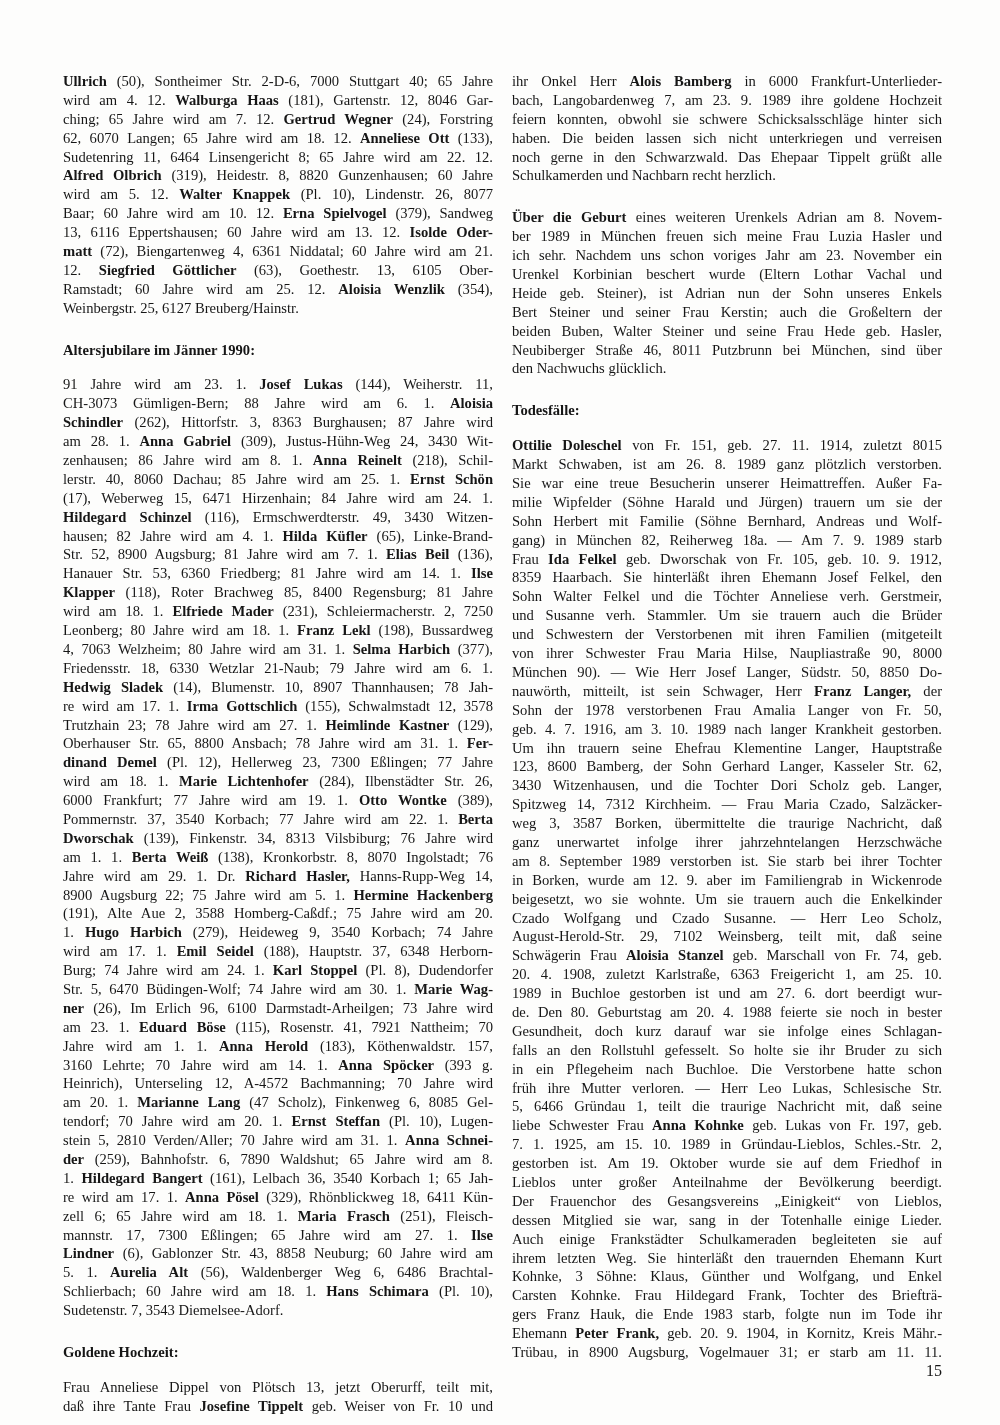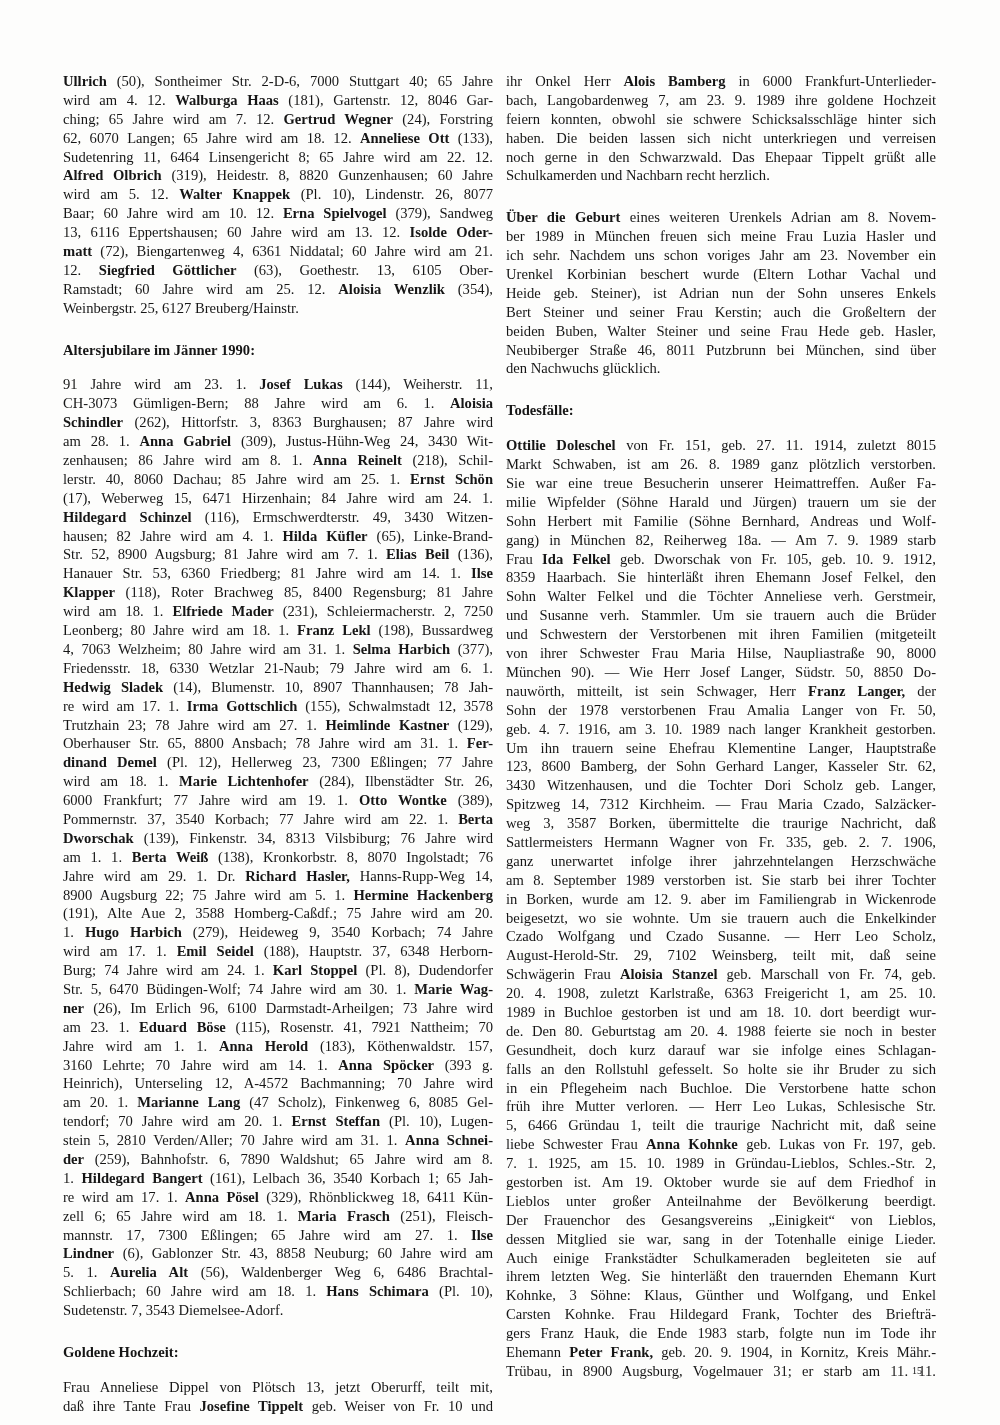--- a/index.html
+++ b/index.html
@@ -15,21 +15,21 @@
     background: #fdfdfc;
     font-family: "Liberation Serif", "DejaVu Serif", serif;
     color: #161616;
     overflow: hidden;
   }
   .columns {
     position: absolute;
     left: 63px;
     top: 72px;
     display: flex;
-    gap: 13px;
+    gap: 19px;
   }
   .column {
     width: 430px;
   }
   .block + .block { margin-top: 23px; }
   .block.heading + .block { margin-top: 16px; }
   .line {
     font-size: 14.6px;
     line-height: 18.9px;
     height: 18.9px;
@@ -40,22 +40,22 @@
   }
   .line.no-just { text-align-last: left; }
   .line b { font-weight: bold; }
   .block.heading .line {
     text-align-last: left;
     font-weight: bold;
   }
   .page-number {
     position: absolute;
     top: 1362px;
-    right: 78px;
-    font-size: 10px;
+    right: 58px;
+    font-size: 16px;
     line-height: 18.9px;
   }
 </style>
 </head>
 <body>
 
 <div class="page" style="background: rgb(253, 253, 252); color: rgb(22, 22, 22);">
   <div class="columns">
     <div class="column">
         <div class="block paragraph">
@@ -174,30 +174,29 @@
           <div class="line"><span>von ihrer Schwester Frau Maria Hilse, Naupliastraße 90, 8000</span></div>
           <div class="line"><span>München 90). — Wie Herr Josef Langer, Südstr. 50, 8850 Do-</span></div>
           <div class="line"><span>nauwörth, mitteilt, ist sein Schwager, Herr </span><b>Franz Langer,</b><span> der</span></div>
           <div class="line"><span>Sohn der 1978 verstorbenen Frau Amalia Langer von Fr. 50,</span></div>
           <div class="line"><span>geb. 4. 7. 1916, am 3. 10. 1989 nach langer Krankheit gestorben.</span></div>
           <div class="line"><span>Um ihn trauern seine Ehefrau Klementine Langer, Hauptstraße</span></div>
           <div class="line"><span>123, 8600 Bamberg, der Sohn Gerhard Langer, Kasseler Str. 62,</span></div>
           <div class="line"><span>3430 Witzenhausen, und die Tochter Dori Scholz geb. Langer,</span></div>
           <div class="line"><span>Spitzweg 14, 7312 Kirchheim. — Frau Maria Czado, Salzäcker-</span></div>
           <div class="line"><span>weg 3, 3587 Borken, übermittelte die traurige Nachricht, daß</span></div>
-          <div class="line"><span>Sattlermeisters Hermann Wagner von Fr. 335, geb. 2. 7. 1906,</span></div>
           <div class="line"><span>ganz unerwartet infolge ihrer jahrzehntelangen Herzschwäche</span></div>
           <div class="line"><span>am 8. September 1989 verstorben ist. Sie starb bei ihrer Tochter</span></div>
           <div class="line"><span>in Borken, wurde am 12. 9. aber im Familiengrab in Wickenrode</span></div>
           <div class="line"><span>beigesetzt, wo sie wohnte. Um sie trauern auch die Enkelkinder</span></div>
           <div class="line"><span>Czado Wolfgang und Czado Susanne. — Herr Leo Scholz,</span></div>
           <div class="line"><span>August-Herold-Str. 29, 7102 Weinsberg, teilt mit, daß seine</span></div>
           <div class="line"><span>Schwägerin Frau </span><b>Aloisia Stanzel</b><span> geb. Marschall von Fr. 74, geb.</span></div>
           <div class="line"><span>20. 4. 1908, zuletzt Karlstraße, 6363 Freigericht 1, am 25. 10.</span></div>
-          <div class="line"><span>1989 in Buchloe gestorben ist und am 18. 10. dort beerdigt wur-</span></div>
+          <div class="line"><span>1989 in Buchloe gestorben ist und am 27. 6. dort beerdigt wur-</span></div>
           <div class="line"><span>de. Den 80. Geburtstag am 20. 4. 1988 feierte sie noch in bester</span></div>
           <div class="line"><span>Gesundheit, doch kurz darauf war sie infolge eines Schlagan-</span></div>
           <div class="line"><span>falls an den Rollstuhl gefesselt. So holte sie ihr Bruder zu sich</span></div>
           <div class="line"><span>in ein Pflegeheim nach Buchloe. Die Verstorbene hatte schon</span></div>
           <div class="line"><span>früh ihre Mutter verloren. — Herr Leo Lukas, Schlesische Str.</span></div>
           <div class="line"><span>5, 6466 Gründau 1, teilt die traurige Nachricht mit, daß seine</span></div>
           <div class="line"><span>liebe Schwester Frau </span><b>Anna Kohnke</b><span> geb. Lukas von Fr. 197, geb.</span></div>
           <div class="line"><span>7. 1. 1925, am 15. 10. 1989 in Gründau-Lieblos, Schles.-Str. 2,</span></div>
           <div class="line"><span>gestorben ist. Am 19. Oktober wurde sie auf dem Friedhof in</span></div>
           <div class="line"><span>Lieblos unter großer Anteilnahme der Bevölkerung beerdigt.</span></div>

